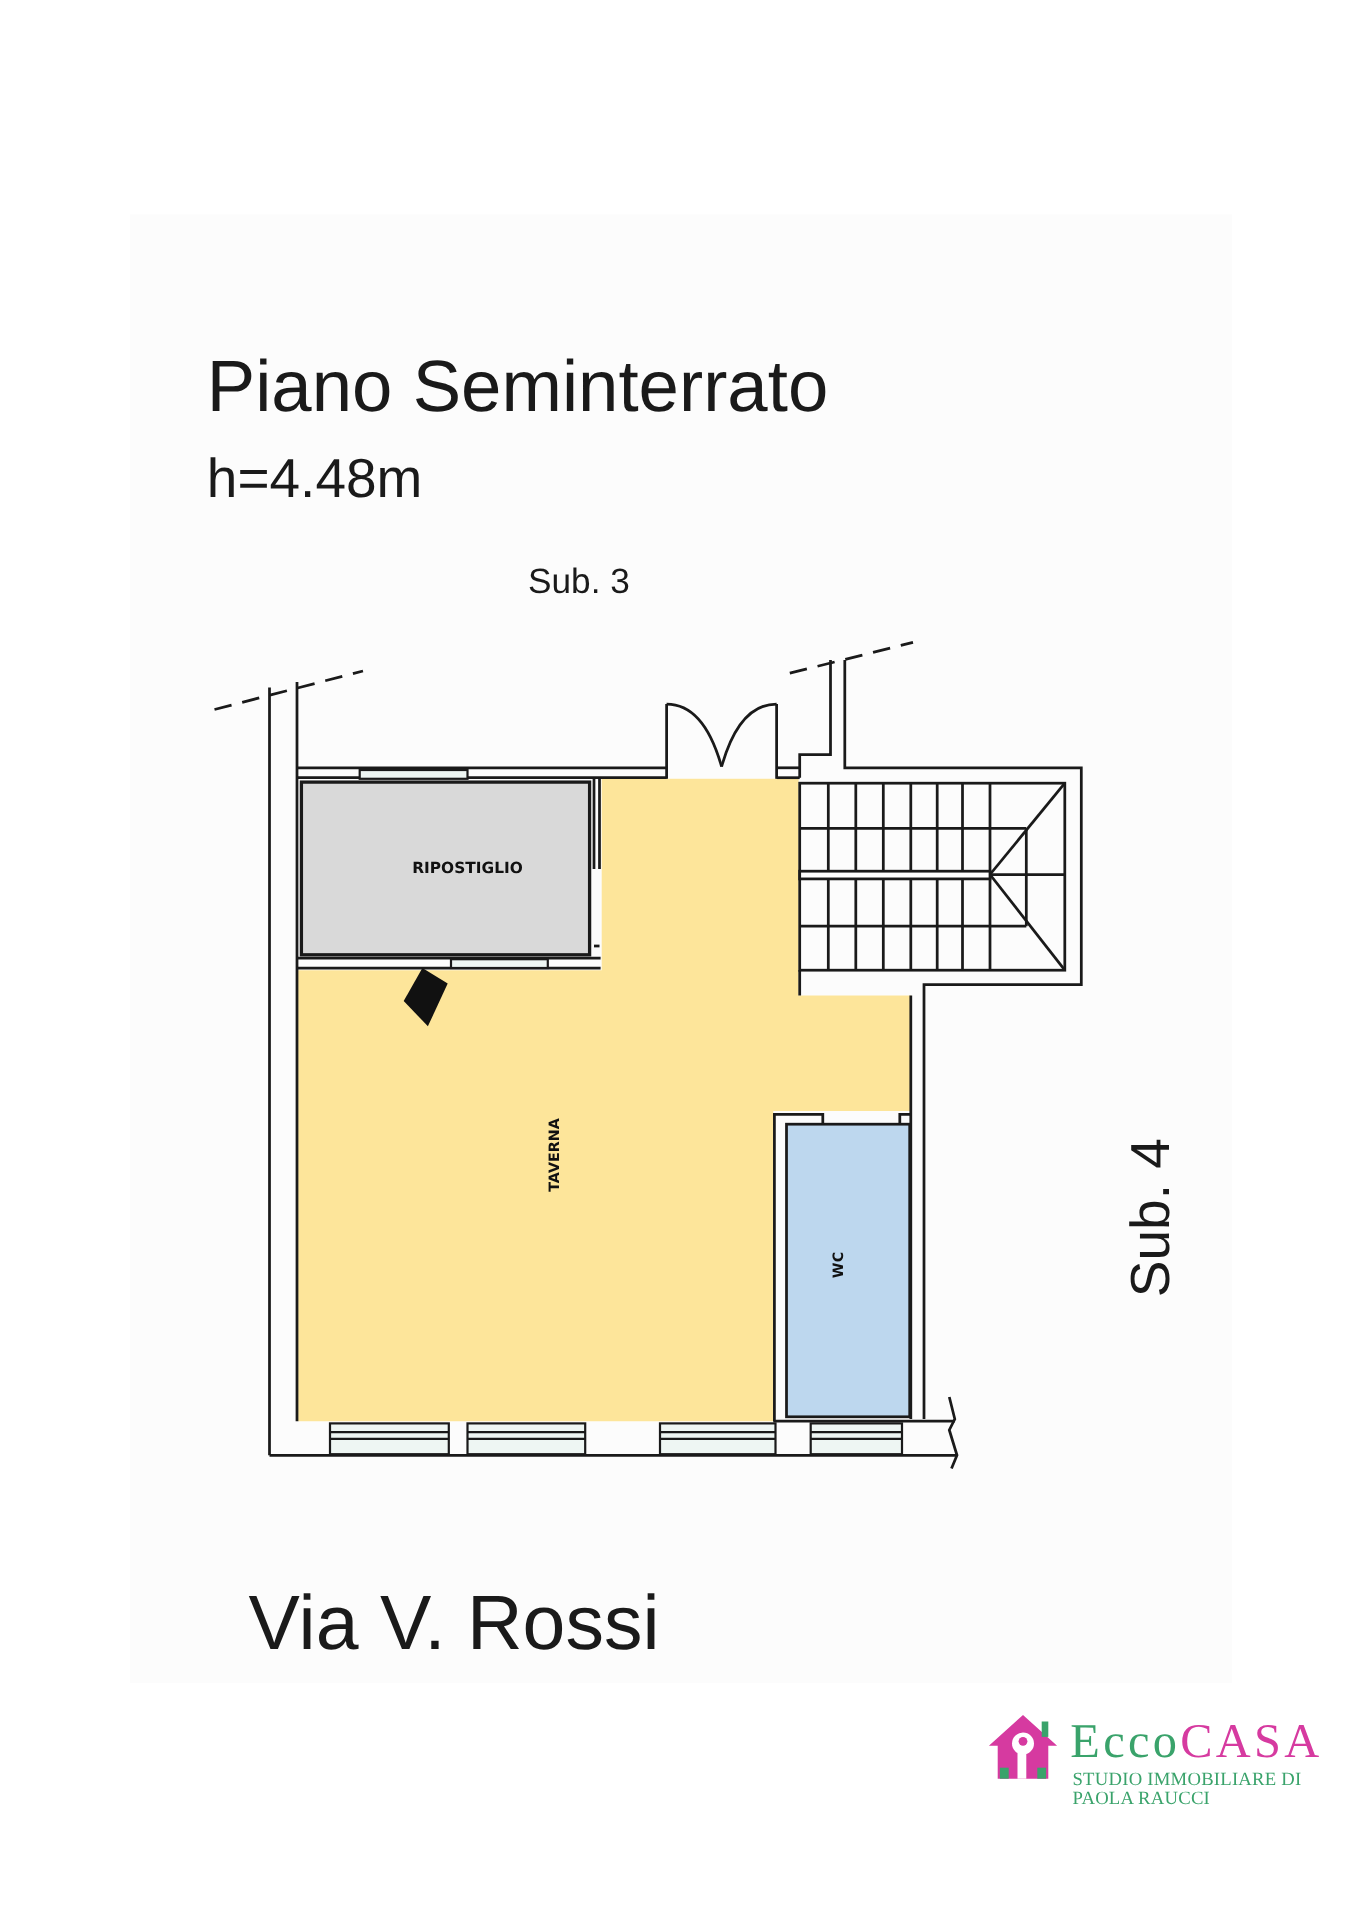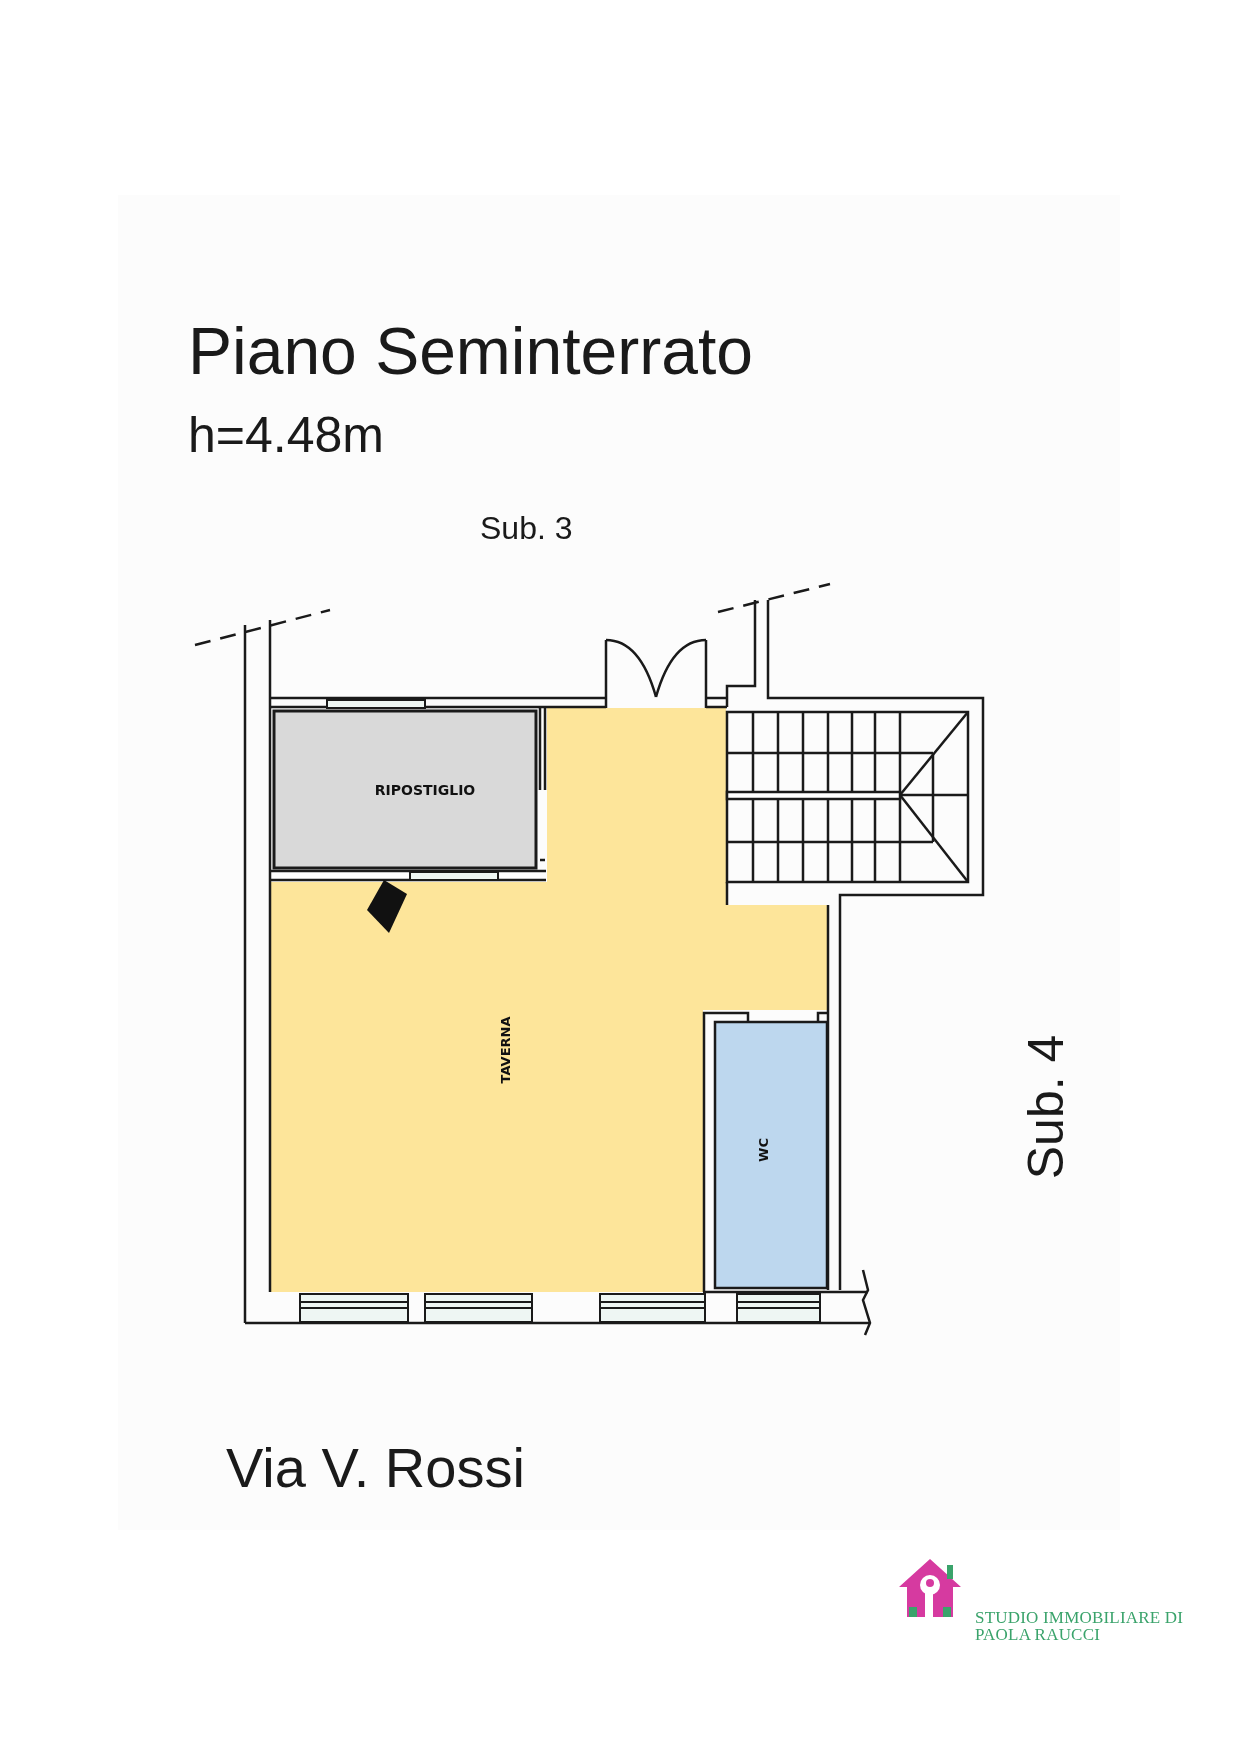--- a/index.html
+++ b/index.html
@@ -2,21 +2,21 @@
 <html><head>
 <meta charset="utf-8">
 <style>
   html,body{margin:0;padding:0;background:#ffffff;}
   #canvas{position:relative;width:1240px;height:1754px;overflow:hidden;background:#ffffff;font-family:"Liberation Sans",sans-serif;}
   .scan{position:absolute;left:118px;top:195px;width:1002px;height:1335px;background:#fcfcfc;}
   .txt{position:absolute;color:#1a1a1a;white-space:nowrap;line-height:1;}
   .title{left:188px;top:318px;font-size:66px;}
   .height{left:188px;top:410px;font-size:50px;}
   .sub3{left:480px;top:512px;font-size:32px;}
-  .street{left:226px;top:1440px;font-size:56px;}
+  .street{left:226px;top:1440px;font-size:70px;}
   .sub4{left:1046px;top:1107px;font-size:50px;transform:translate(-50%,-50%) rotate(-90deg);}
   svg.plan{position:absolute;left:0;top:0;}
   .lbl{position:absolute;font-family:"DejaVu Sans",sans-serif;font-weight:bold;color:#111;line-height:1;white-space:nowrap;}
   .lbl-rip{left:405px;top:790px;font-size:14px;transform:translate(-50%,-50%);margin-left:20px;}
   .lbl-tav{left:505px;top:1050px;font-size:13px;transform:translate(-50%,-50%) rotate(-90deg);}
   .lbl-wc{left:763px;top:1150px;font-size:13px;transform:translate(-50%,-50%) rotate(-90deg);}
   .logo{position:absolute;left:895px;top:1555px;width:340px;height:70px;}
   .logo-word{position:absolute;left:78px;top:6px;font-family:"Liberation Serif",serif;font-size:44px;letter-spacing:3px;line-height:1;}
   .logo-word .g{color:#3aa36b;}
   .logo-word .p{color:#d63aa0;}
@@ -129,15 +129,18 @@
   <div class="logo">
     <svg width="70" height="66" viewBox="0 0 70 66" style="position:absolute;left:0;top:0;">
       <polygon points="35,4 66,32 58,32 58,62 12,62 12,32 4,32" fill="#d63aa0"></polygon>
       <rect x="52" y="10" width="6" height="14" fill="#3aa36b"></rect>
       <circle cx="35" cy="30" r="10" fill="#ffffff"></circle>
       <circle cx="35" cy="28" r="4" fill="#d63aa0"></circle>
       <rect x="30" y="38" width="8" height="24" fill="#ffffff"></rect>
       <rect x="14" y="52" width="8" height="10" fill="#3aa36b"></rect>
       <rect x="48" y="52" width="8" height="10" fill="#3aa36b"></rect>
     </svg>
+    <div class="logo-word">
+      <span class="g">Ecco</span><span class="p">CASA</span>
+    </div>
     <div class="logo-sub">STUDIO IMMOBILIARE DI PAOLA RAUCCI</div>
   </div>
 </div>
 
 </body></html>

